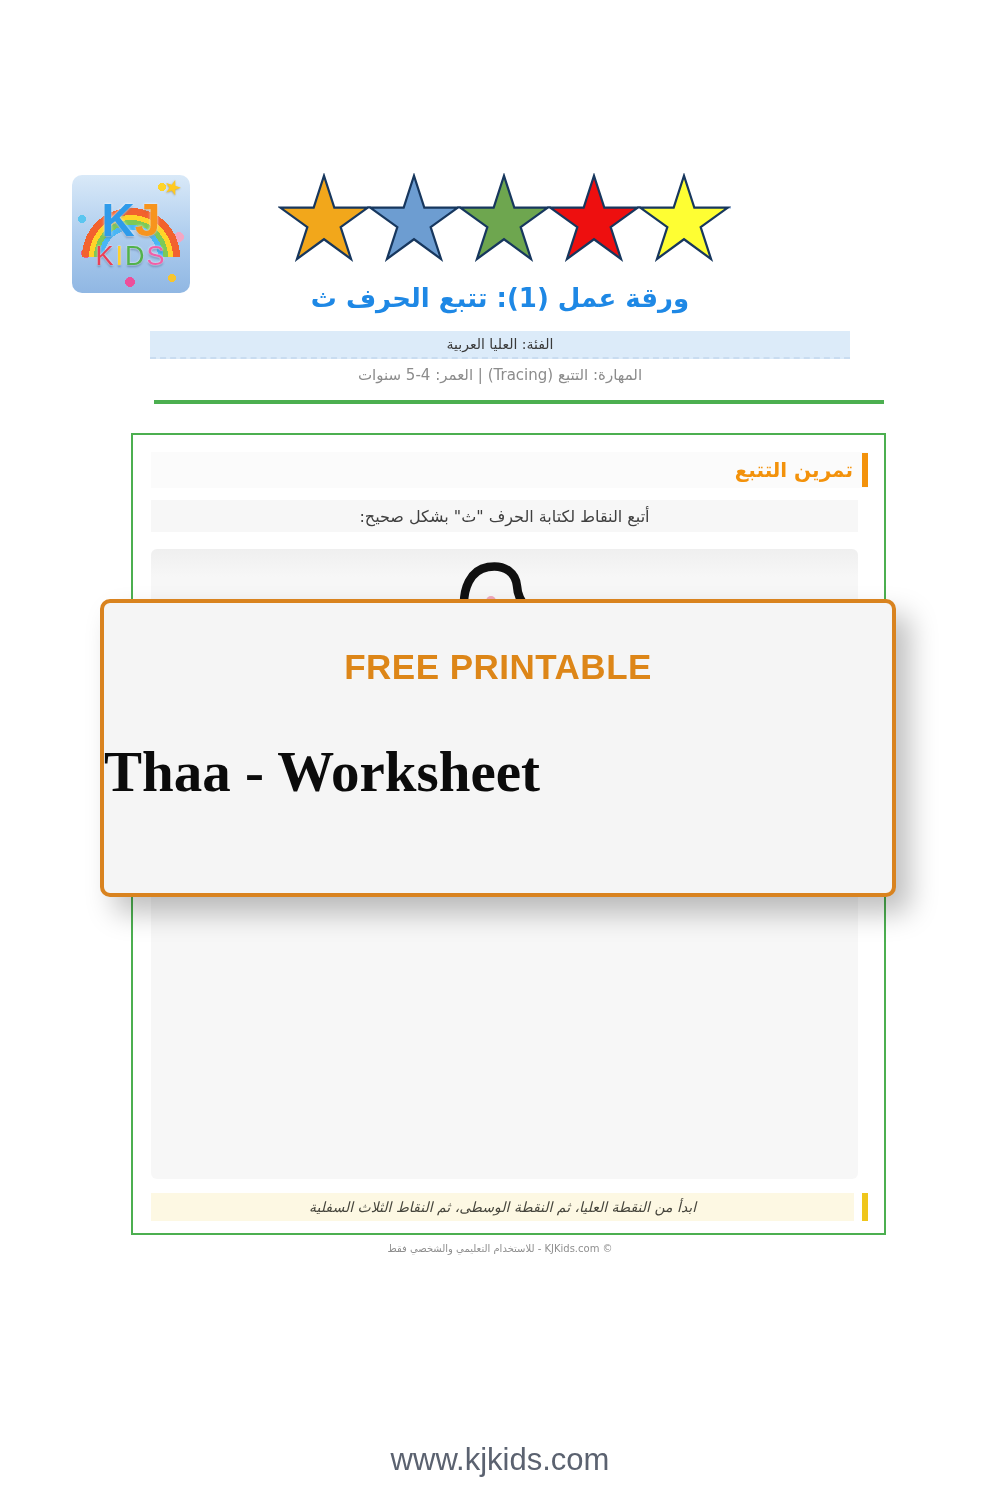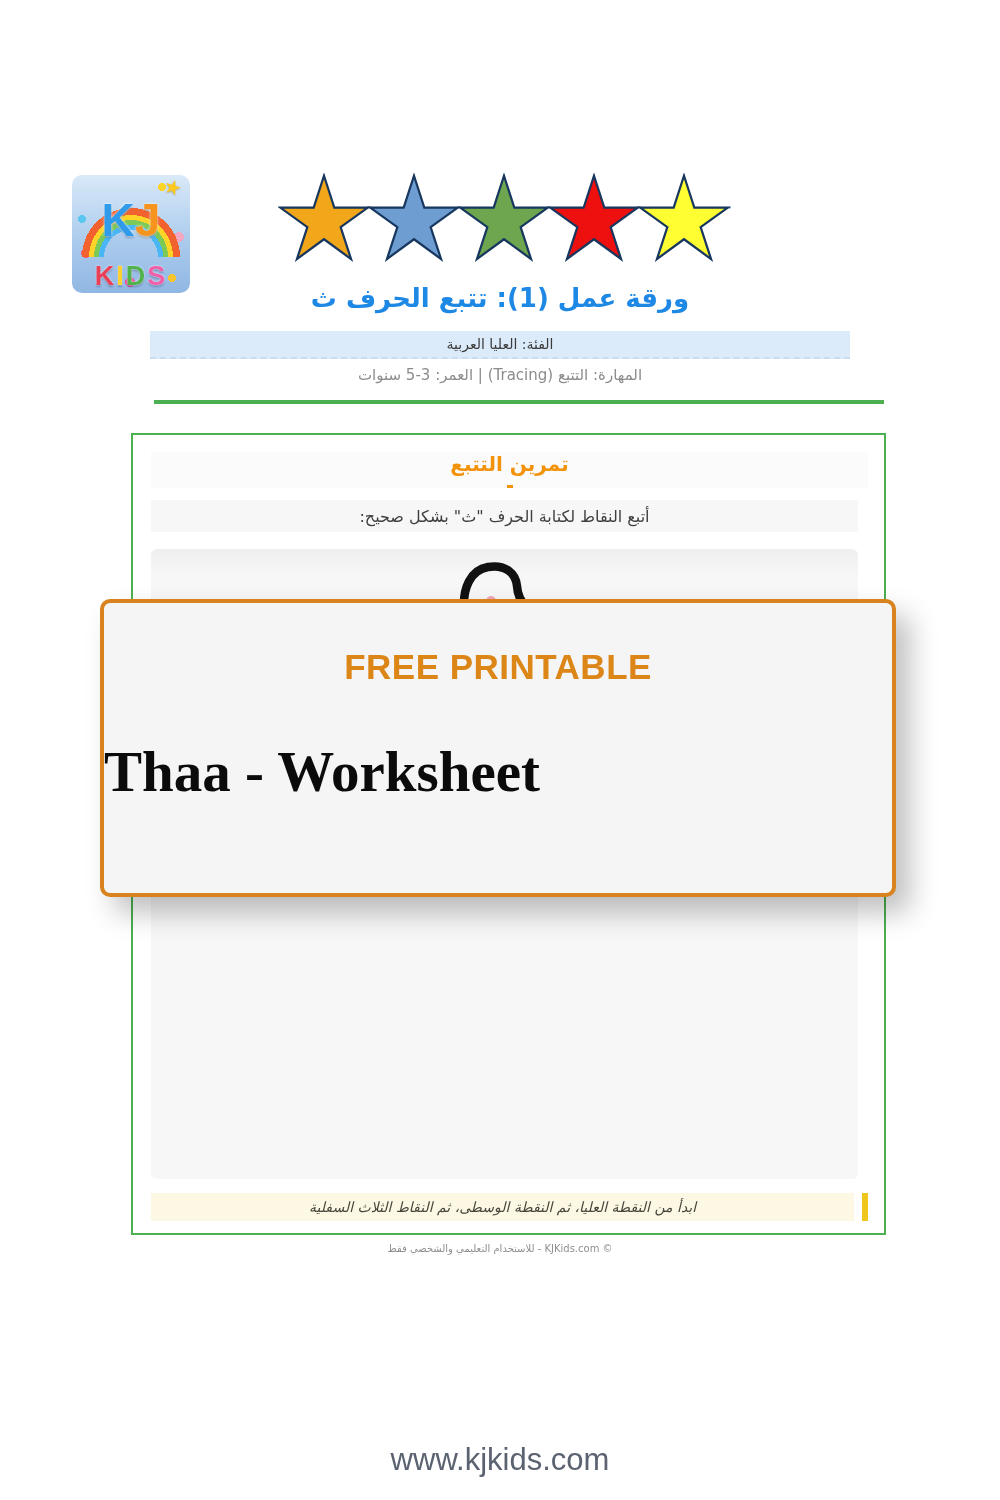--- a/index.html
+++ b/index.html
@@ -19,21 +19,21 @@
        radial-gradient(circle 4px at 90px 12px,#FFD428 97%,transparent);}
   .logo-rainbow{position:absolute;left:50%;bottom:36px;transform:translateX(-50%);
         width:102px;height:51px;border-radius:102px 102px 0 0;
         background:radial-gradient(102px 102px at 50% 100%,transparent 27px,
           #49B6F5 27px 32px,#7DC957 32px 37px,#FFD428 37px 42px,#F2622E 42px 49px,transparent 49px);}
   .logo-kj{position:absolute;top:22px;left:0;width:100%;text-align:center;
         font-weight:bold;font-size:46px;line-height:1;}
   .logo-kj .l-k{color:#2F9BEA;text-shadow:0 0 3px #fff,0 2px 2px rgba(20,40,90,.35);}
   .logo-kj .l-j{color:#F7941D;text-shadow:0 0 3px #fff,0 2px 2px rgba(120,60,0,.35);}
   .logo-kids{position:absolute;top:68px;left:0;width:100%;text-align:center;
-        font-weight:bold;font-size:27px;letter-spacing:2px;line-height:1;margin-top:20px;}
+        font-weight:normal;font-size:27px;letter-spacing:2px;line-height:1;}
   .logo-kids span{text-shadow:0 0 2px #fff,0 2px 2px rgba(20,40,90,.35);}
   .logo-kids .c0{color:#E94057}.logo-kids .c1{color:#FFD12E}
   .logo-kids .c2{color:#52B24C}.logo-kids .c3{color:#F060A8}
   .logo-sparkle{position:absolute;top:0;right:8px;font-size:20px;color:#FFC91F;
         transform:rotate(18deg);text-shadow:0 1px 2px rgba(120,80,0,.45);}
 
   
   .stars{position:absolute;left:278px;top:173px;}
   .main-title{position:absolute;top:283px;left:0;width:100%;text-align:center;
         font-family:"DejaVu Sans",sans-serif;font-weight:bold;font-size:26px;color:#1E88E5;}
@@ -41,21 +41,21 @@
         background:#DCEBF9;border-bottom:2px dashed #C9DCF0;display:flex;align-items:center;
         justify-content:center;font-family:"DejaVu Sans",sans-serif;font-size:14px;color:#3A3A3A;}
   .skill-line{position:absolute;top:366px;left:0;width:100%;text-align:center;
         font-family:"DejaVu Sans",sans-serif;font-size:15px;color:#8C8C8C;}
   .green-rule{position:absolute;left:154px;top:400px;width:730px;height:4px;background:#4CAF50;}
 
   
   .sheet{position:absolute;left:131px;top:433px;width:755px;height:802px;box-sizing:border-box;
         border:2px solid #4CAF50;background:#fff;}
   .sec-band{position:absolute;left:18px;right:16px;top:17px;height:36px;background:#FBFBFB;
-        display:flex;align-items:center;justify-content:flex-end;gap:9px;flex-direction:column;}
+        display:flex;align-items:center;justify-content:flex-end;gap:9px;}
   .sec-title{font-family:"DejaVu Sans",sans-serif;font-weight:bold;font-size:20px;color:#F3920B;}
   .sec-accent{width:6px;height:34px;background:#F3920B;}
   .instr-band{position:absolute;left:18px;right:26px;top:65px;height:32px;background:#F7F7F7;
         display:flex;align-items:center;justify-content:center;
         font-family:"DejaVu Sans",sans-serif;font-size:16px;color:#3F3F3F;}
   .trace-area{position:absolute;left:18px;right:26px;top:114px;height:630px;border-radius:6px;
         background:linear-gradient(180deg,#EFEFEF 0,#F7F7F7 28px);}
   .letter-svg{position:absolute;left:309px;top:113px;width:120px;height:62px;z-index:2;}
   .hint-band{position:absolute;left:18px;right:16px;top:754px;height:36px;
         display:flex;align-items:center;gap:8px;}
@@ -96,21 +96,21 @@
     <polygon points="50,3 61.2,37.6 97.6,37.6 68.1,58.9 79.4,93.5 50,72 20.6,93.5 31.9,58.9 2.4,37.6 38.8,37.6" fill="#F2A71B" stroke="#17375E" stroke-width="2.4" stroke-linejoin="miter" transform="translate(0,0) scale(0.92)"></polygon>
         <polygon points="50,3 61.2,37.6 97.6,37.6 68.1,58.9 79.4,93.5 50,72 20.6,93.5 31.9,58.9 2.4,37.6 38.8,37.6" fill="#6D9DD1" stroke="#17375E" stroke-width="2.4" stroke-linejoin="miter" transform="translate(90,0) scale(0.92)"></polygon>
         <polygon points="50,3 61.2,37.6 97.6,37.6 68.1,58.9 79.4,93.5 50,72 20.6,93.5 31.9,58.9 2.4,37.6 38.8,37.6" fill="#6EA64F" stroke="#17375E" stroke-width="2.4" stroke-linejoin="miter" transform="translate(180,0) scale(0.92)"></polygon>
         <polygon points="50,3 61.2,37.6 97.6,37.6 68.1,58.9 79.4,93.5 50,72 20.6,93.5 31.9,58.9 2.4,37.6 38.8,37.6" fill="#EE0F0F" stroke="#17375E" stroke-width="2.4" stroke-linejoin="miter" transform="translate(270,0) scale(0.92)"></polygon>
         <polygon points="50,3 61.2,37.6 97.6,37.6 68.1,58.9 79.4,93.5 50,72 20.6,93.5 31.9,58.9 2.4,37.6 38.8,37.6" fill="#FEFE33" stroke="#17375E" stroke-width="2.4" stroke-linejoin="miter" transform="translate(360,0) scale(0.92)"></polygon>
       </svg>
   </div>
 
   <div class="main-title" dir="rtl">ورقة عمل (1): تتبع الحرف ث</div>
   <div class="category-bar" dir="rtl">الفئة: العليا العربية</div>
-  <div class="skill-line" dir="rtl">المهارة: التتبع (Tracing) | العمر: 3‏-‏5 سنوات</div>
+  <div class="skill-line" dir="rtl">المهارة: التتبع (Tracing) | العمر: 4‏-‏5 سنوات</div>
   <div class="green-rule"></div>
 
   <div class="sheet">
     <div class="sec-band">
       <div class="sec-title" dir="rtl">تمرين التتبع</div>
       <div class="sec-accent"></div>
     </div>
     <div class="instr-band" dir="rtl">أتبع النقاط لكتابة الحرف "ث" بشكل صحيح:</div>
     <div class="trace-area"></div>
     <svg class="letter-svg" viewBox="0 0 120 62">

